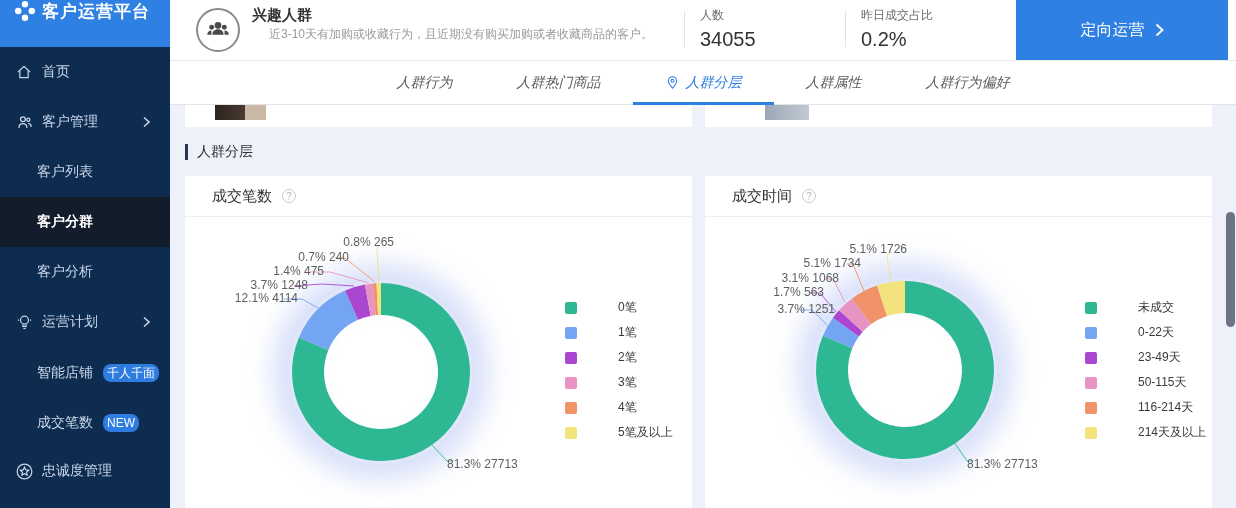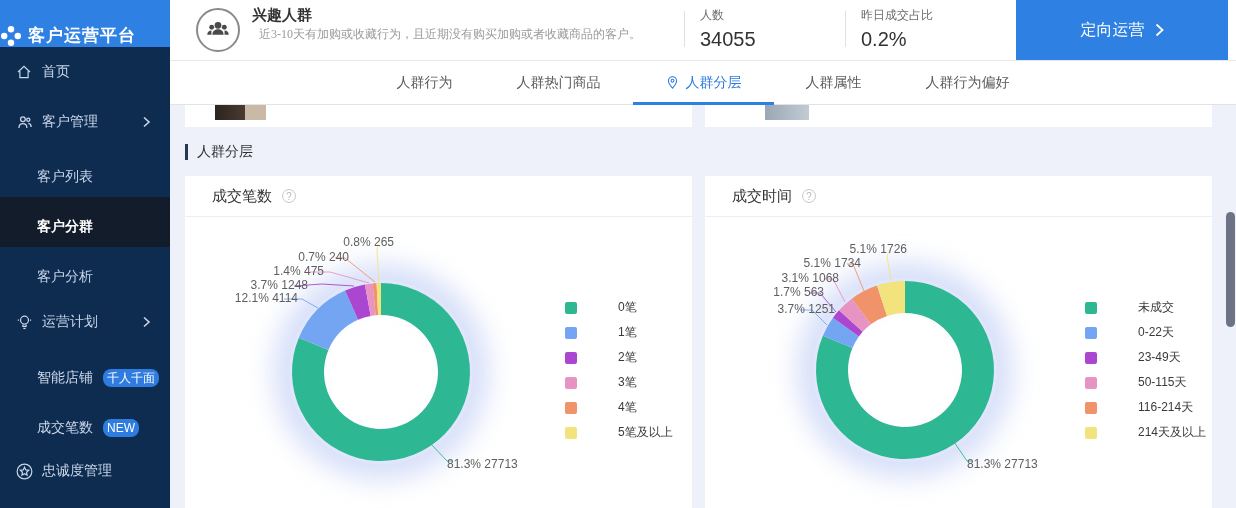--- a/index.html
+++ b/index.html
@@ -5,46 +5,46 @@
   html,body{margin:0;padding:0;}
   body{
     width:1236px;height:508px;overflow:hidden;position:relative;
     background:#eef1fa;
     font-family:"Liberation Sans","DejaVu Sans",sans-serif;
     -webkit-font-smoothing:antialiased;
   }
   
   .sidebar{position:absolute;left:0;top:0;width:170px;height:508px;background:#0d2c50;}
   .logo-band{position:absolute;left:0;top:0;width:170px;height:47px;background:#2e80e2;
-    display:flex;align-items:flex-end;padding-left:0;box-sizing:border-box;}
+    display:flex;align-items:flex-start;padding-left:14px;box-sizing:border-box;}
   .logo-band .logo-text{color:#fff;font-size:17px;font-weight:bold;margin-left:6px;letter-spacing:1px;white-space:nowrap;}
   .nav-item{position:absolute;left:0;width:170px;height:28px;display:flex;align-items:center;
     color:#c9d6ea;font-size:14px;cursor:default;}
   .nav-item .nico{width:20px;height:20px;margin-left:14px;margin-right:8px;flex:0 0 auto;display:flex;align-items:center;justify-content:center;}
   .nav-item .arrow{position:absolute;right:18px;width:10px;height:12px;display:flex;align-items:center;}
-  .nav-sub{padding-left:37px;align-items:flex-end;}
+  .nav-sub{padding-left:37px;}
   .nav-active-band{position:absolute;left:0;top:197px;width:170px;height:50px;background:#131c2b;}
   .nav-active-band .nav-label{color:#ffffff;font-weight:bold;}
   .badge{background:#2e7ce0;color:#fff;font-size:12px;line-height:16px;padding:1px 4px;border-radius:8px;margin-left:10px;white-space:nowrap;}
   
   .header{position:absolute;left:170px;top:0;width:1066px;height:60px;background:#fff;}
   .avatar{position:absolute;left:26px;top:8px;width:44px;height:44px;border-radius:50%;
     border:2px solid #8a8a8a;box-sizing:border-box;display:flex;align-items:center;justify-content:center;}
   .group-title{position:absolute;left:82px;top:6px;font-size:15px;font-weight:bold;color:#333;}
-  .group-desc{position:absolute;left:89px;top:26px;width:432px;font-size:12px;line-height:16px;color:#9a9a9a;font-family:Liberation Serif, serif;}
+  .group-desc{position:absolute;left:99px;top:26px;width:432px;font-size:12px;line-height:16px;color:#9a9a9a;}
   .vdiv{position:absolute;top:11px;width:1px;height:36px;background:#dde1e8;}
   .stat{position:absolute;top:7px;}
   .stat .slabel{font-size:12px;color:#6d6d6d;}
   .stat .svalue{font-size:20px;color:#333;margin-top:4px;}
   .cta-button{position:absolute;left:846px;top:0;width:212px;height:60px;background:#2e80e2;
     display:flex;align-items:center;justify-content:center;gap:10px;color:#fff;font-size:16px;cursor:pointer;}
   
   .tabbar{position:absolute;left:170px;top:60px;width:1066px;height:45px;background:#fff;
     border-top:1px solid #e9e9e9;border-bottom:1px solid #e3e3e3;box-sizing:border-box;
-    display:flex;justify-content:center;}
+    display:flex;justify-content:center;font-style:italic;}
   .tab{height:43px;padding:0 32px;display:flex;align-items:center;gap:6px;
     font-size:14px;color:#5c5c5c;position:relative;cursor:pointer;white-space:nowrap;}
   .tab.active{color:#2c7ce2;}
   .tab.active::after{content:"";position:absolute;left:0;bottom:-1px;width:100%;height:3px;background:#2e80e2;}
   
   .content{position:absolute;left:170px;top:105px;width:1066px;height:403px;}
   .stub-card{position:absolute;top:0;height:22px;background:#fff;}
   .frag{position:absolute;top:0;height:15px;}
   .section-head{position:absolute;left:15px;top:38px;display:flex;align-items:center;}
   .section-bar{width:3px;height:16px;background:#2a3750;margin-right:9px;}

